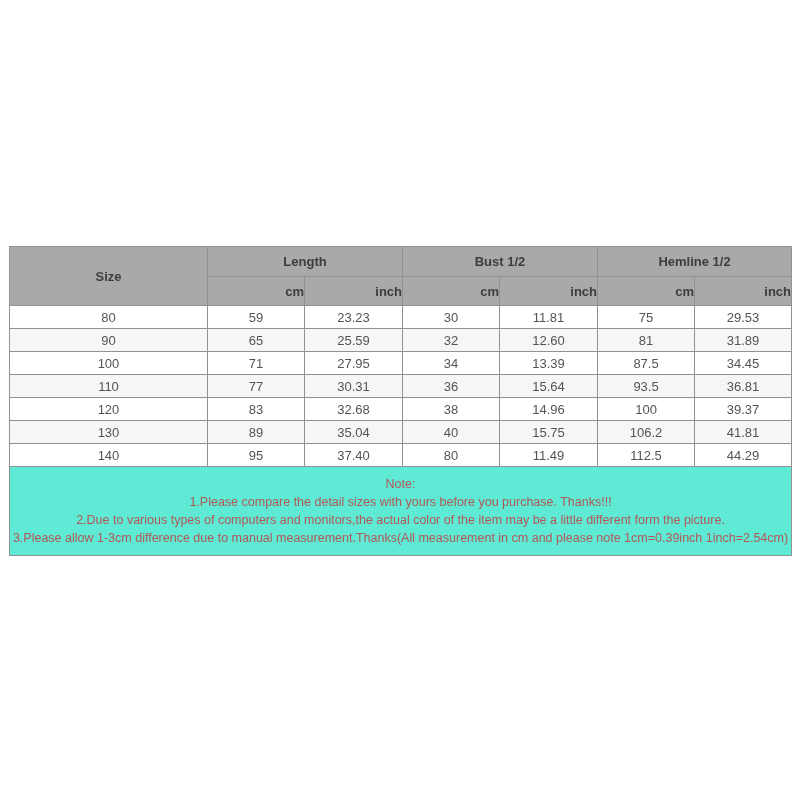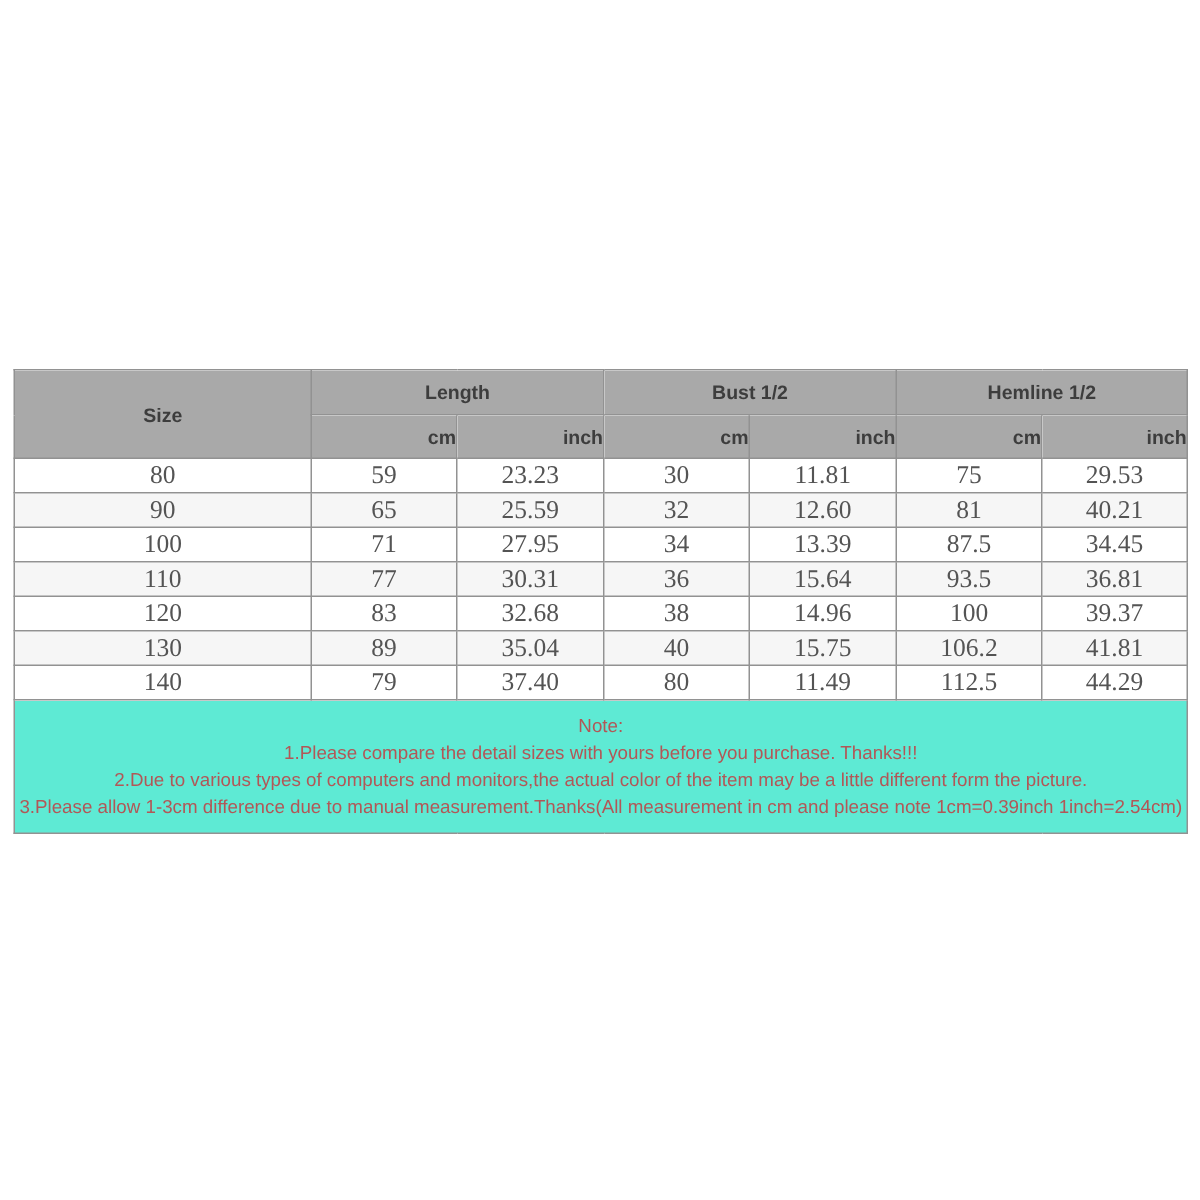--- a/index.html
+++ b/index.html
@@ -35,24 +35,23 @@
   table.size-chart thead th {
     background: var(--header-bg, #a9a9a9);
     color: var(--header-text, #3d3d3d);
     font-weight: bold;
     font-size: 13px;
   }
   tr.header-row-1 th { height: 29px; }
   tr.header-row-2 th { height: 28px; text-align: right; }
   table.size-chart tbody td {
     height: 22px;
-    font-size: 17px;
+    font-size: 13px;
     color: var(--body-text, #545454);
     background: #ffffff;
-    font-family: Liberation Serif, serif;
   }
   table.size-chart tbody tr:nth-child(even) td {
     background: var(--row-alt-bg, #f6f6f6);
   }
   td.note-cell {
     height: 88px;
     background: #5eead4;
     vertical-align: middle;
     white-space: normal !important;
   }
@@ -104,21 +103,21 @@
         <td>75</td>
         <td>29.53</td>
       </tr>
       <tr>
         <td>90</td>
         <td>65</td>
         <td>25.59</td>
         <td>32</td>
         <td>12.60</td>
         <td>81</td>
-        <td>40.21</td>
+        <td>31.89</td>
       </tr>
       <tr>
         <td>100</td>
         <td>71</td>
         <td>27.95</td>
         <td>34</td>
         <td>13.39</td>
         <td>87.5</td>
         <td>34.45</td>
       </tr>
@@ -144,21 +143,21 @@
         <td>130</td>
         <td>89</td>
         <td>35.04</td>
         <td>40</td>
         <td>15.75</td>
         <td>106.2</td>
         <td>41.81</td>
       </tr>
       <tr>
         <td>140</td>
-        <td>79</td>
+        <td>95</td>
         <td>37.40</td>
         <td>80</td>
         <td>11.49</td>
         <td>112.5</td>
         <td>44.29</td>
       </tr>
     </tbody>
     <tfoot>
       <tr>
         <td colspan="7" class="note-cell">

